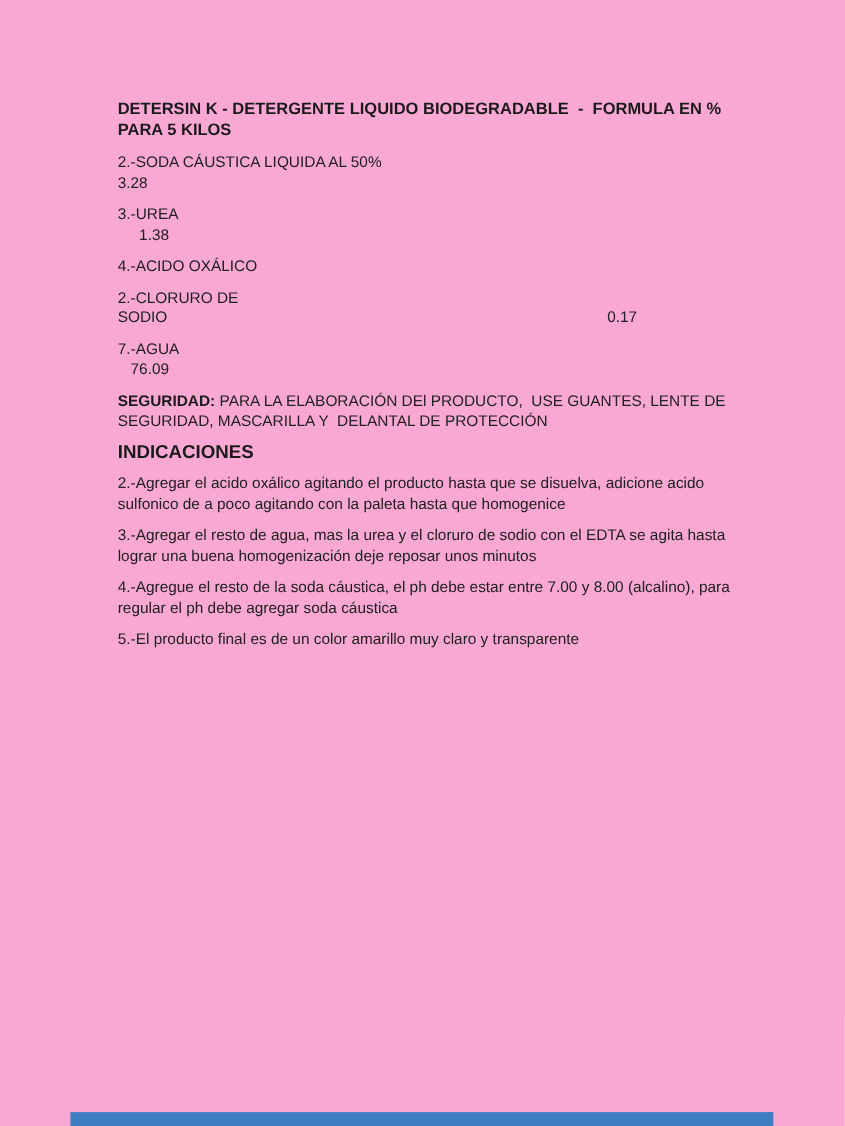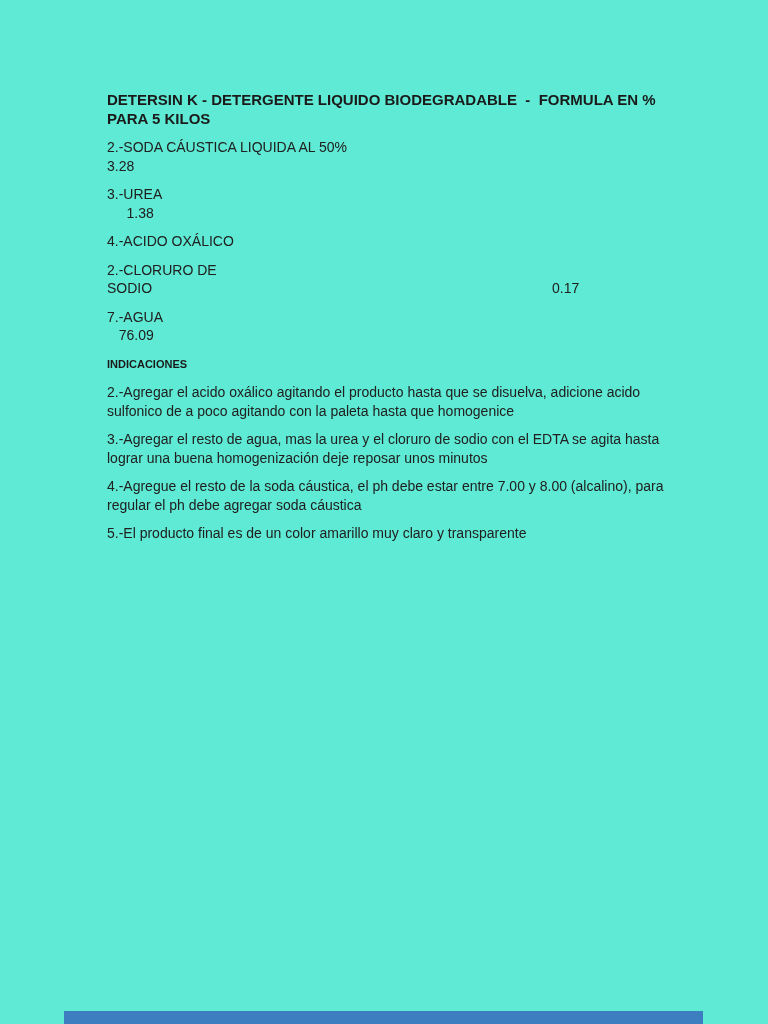--- a/index.html
+++ b/index.html
@@ -13,21 +13,21 @@
     position: relative;
     overflow: hidden;
     font-family: "Liberation Sans", "DejaVu Sans", sans-serif;
     color: #202020;
     -webkit-font-smoothing: antialiased;
   }
   .page {
     position: absolute;
     left: 0; top: 0;
     width: 768px; height: 1024px;
-    background: #5eead4;
+    background: #f9a8d4;
   }
   .content {
     position: absolute;
     left: 107px;
     top: 91px;
     width: 562px;
     font-size: 14px;
     line-height: 18.5px;
   }
   .doc-title {
@@ -59,21 +59,21 @@
     left: 445px;
     top: 0;
     white-space: pre;
   }
   .bold {
     font-weight: bold;
     color: #1a1a1a;
   }
   .heading {
     font-weight: bold;
-    font-size: 11px;
+    font-size: 17px;
     color: #1a1a1a;
     margin: 0 0 10px 0;
   }
   .safety-text {
     font-weight: normal;
   }
   .bottom-banner {
     position: absolute;
     left: 64px;
     bottom: 0;
@@ -111,20 +111,21 @@
         <span class="val-right">0.17</span>
       </span>
     </div>
 
 
     <div class="item">
       <span class="name">7.-AGUA</span>
       <span class="val">   76.09</span>
     </div>
 
+    <p class="block"><span class="bold">SEGURIDAD:</span><span class="safety-text"> PARA LA ELABORACIÓN DEl PRODUCTO,  USE GUANTES, LENTE DE SEGURIDAD, MASCARILLA Y  DELANTAL DE PROTECCIÓN</span></p>
 
     <h2 class="heading">INDICACIONES</h2>
 
     <p class="block">2.-Agregar el acido oxálico agitando el producto hasta que se disuelva, adicione acido sulfonico de a poco agitando con la paleta hasta que homogenice</p>
     <p class="block">3.-Agregar el resto de agua, mas la urea y el cloruro de sodio con el EDTA se agita hasta lograr una buena homogenización deje reposar unos minutos</p>
     <p class="block">4.-Agregue el resto de la soda cáustica, el ph debe estar entre 7.00 y 8.00 (alcalino), para regular el ph debe agregar soda cáustica</p>
     <p class="block">5.-El producto final es de un color amarillo muy claro y transparente</p>
 
   </div>
 

